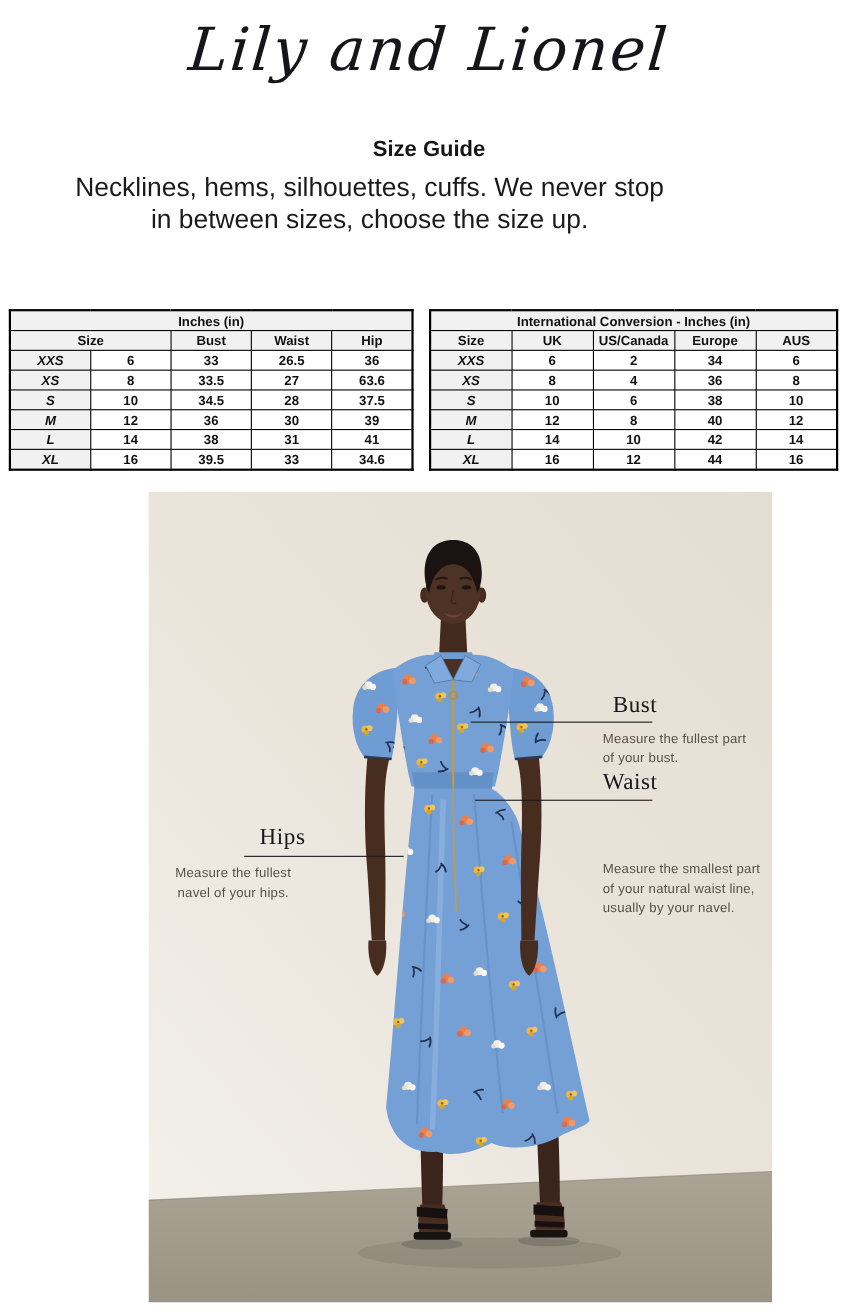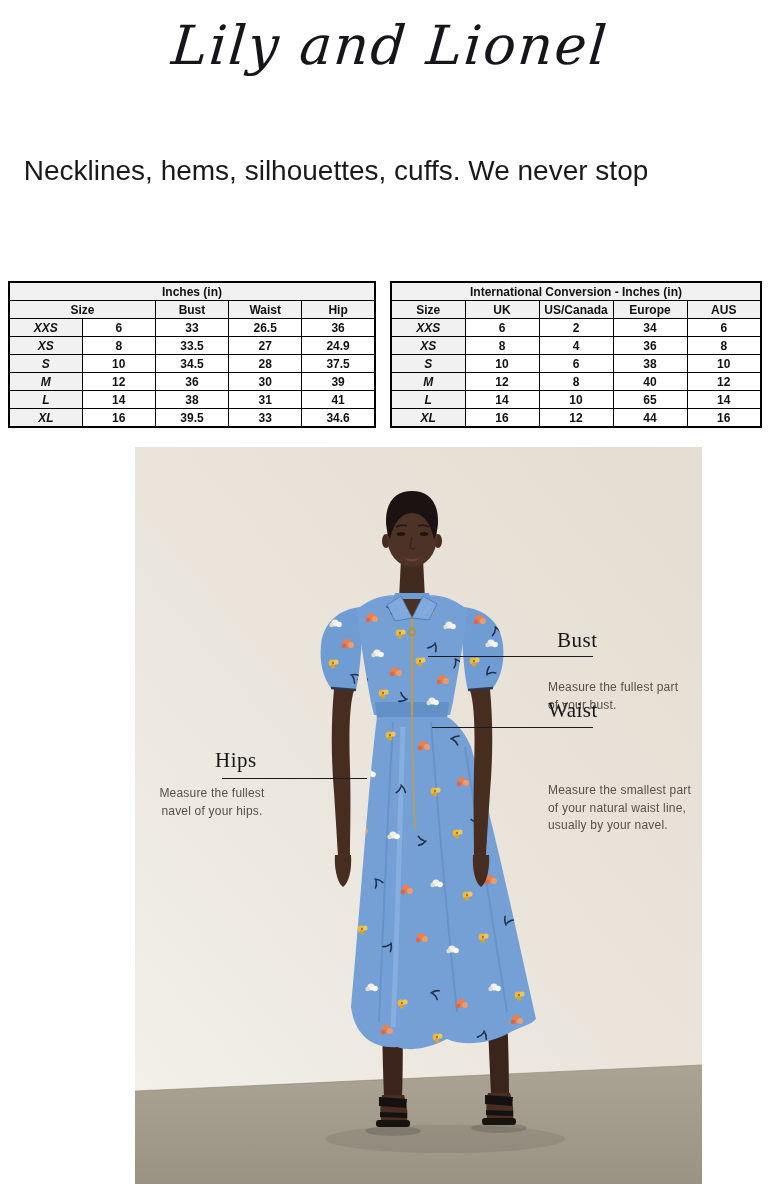--- a/index.html
+++ b/index.html
@@ -8,21 +8,21 @@
 
   
   .logo{position:absolute;top:14px;left:0;width:780px;text-align:center;
         font-family:"DejaVu Serif",serif;font-style:italic;font-size:54px;
         letter-spacing:2px;color:#15151a;transform:skewX(-5deg);}
 
   
   .title{position:absolute;top:125px;left:0;width:780px;text-align:center;
          font-size:20px;font-weight:bold;color:#151515;}
   .intro{position:absolute;top:156px;left:0;width:672px;text-align:center;
-         font-size:28px;line-height:29px;color:#1a1a1a;}
+         font-size:24px;line-height:29px;color:#1a1a1a;}
 
   
   .tbl{position:absolute;border-collapse:collapse;table-layout:fixed;
        font-size:12px;font-weight:bold;text-align:center;border:2px solid #000;
        font-family:"Liberation Sans",sans-serif;}
   .tbl td{border:1px solid #000;height:17px;padding:0 2px;vertical-align:middle;overflow:hidden;white-space:nowrap;}
   .tbl .ttl,.tbl .hd,.tbl .sz{background:#f1f1f1;}
   .tbl .sz{font-style:italic;}
   .tbl-inches{left:8px;top:281px;width:368px;}
   .tbl-conv{left:390px;top:281px;width:372px;padding-left:20px;}
@@ -36,23 +36,25 @@
   .anno-desc{position:absolute;font-size:12px;line-height:17.5px;color:#55514a;letter-spacing:.2px;}
   .anno-desc.center{text-align:center;}
 </style>
 </head>
 <body>
 
 <div class="page">
 
   <div class="logo">Lily and Lionel</div>
 
+  <div class="title">Size Guide</div>
 
   <div class="intro">
     <div>Necklines, hems, silhouettes, cuffs. We never stop</div>
+    <div>in between sizes, choose the size up.</div>
   </div>
 
   <table class="tbl tbl-inches">
     <colgroup>
         <col style="width:20%">
         <col style="width:20%">
         <col style="width:20%">
         <col style="width:20%">
         <col style="width:20%">
       </colgroup>
@@ -71,21 +73,21 @@
       <td>6</td>
       <td>33</td>
       <td>26.5</td>
       <td>36</td>
     </tr>
     <tr>
       <td class="sz">XS</td>
       <td>8</td>
       <td>33.5</td>
       <td>27</td>
-      <td>24.9</td>
+      <td>63.6</td>
     </tr>
     <tr>
       <td class="sz">S</td>
       <td>10</td>
       <td>34.5</td>
       <td>28</td>
       <td>37.5</td>
     </tr>
     <tr>
       <td class="sz">M</td>
@@ -155,21 +157,21 @@
       <td class="sz">M</td>
       <td>12</td>
       <td>8</td>
       <td>40</td>
       <td>12</td>
     </tr>
     <tr>
       <td class="sz">L</td>
       <td>14</td>
       <td>10</td>
-      <td>65</td>
+      <td>42</td>
       <td>14</td>
     </tr>
     <tr>
       <td class="sz">XL</td>
       <td>16</td>
       <td>12</td>
       <td>44</td>
       <td>16</td>
     </tr>
   </tbody>
@@ -345,38 +347,38 @@
           <path d="M200,408 L216,408 C217,422 214,436 208,440 C202,436 199,420 200,408 Z"></path>
           <path d="M355,242 C358,275 358,310 355,345 C353,375 352,392 351,408 L339,408 C339,390 338,355 339,322 C340,288 340,260 335,243 Z"></path>
           <path d="M354,408 L338,408 C337,422 340,436 346,440 C352,436 355,420 354,408 Z"></path>
         </g>
       </g>
     </svg>
 
     <div>
       <div class="anno-label" style="left:422px;top:181px;">Bust</div>
       <div class="anno-line" style="left:293px;top:209px;width:165px;"></div>
-      <div class="anno-desc" style="left:413px;top:232px;width:140px;">
+      <div class="anno-desc" style="left:413px;top:216px;width:140px;">
         <div>Measure the fullest part</div>
         <div>of your bust.</div>
       </div>
     </div>
 
     <div>
       <div class="anno-label" style="left:413px;top:251px;">Waist</div>
       <div class="anno-line" style="left:297px;top:280px;width:161px;"></div>
       <div class="anno-desc" style="left:413px;top:287px;width:150px;margin-top:48px;">
         <div>Measure the smallest part</div>
         <div>of your natural waist line,</div>
         <div>usually by your navel.</div>
       </div>
     </div>
 
     <div>
-      <div class="anno-label" style="left:80px;top:301px;">Hips</div>
+      <div class="anno-label" style="left:101px;top:301px;">Hips</div>
       <div class="anno-line" style="left:87px;top:331px;width:145px;"></div>
       <div class="anno-desc center" style="left:18px;top:338px;width:118px;">
         <div>Measure the fullest</div>
         <div>navel of your hips.</div>
       </div>
     </div>
   </div>
 
 </div>
 

